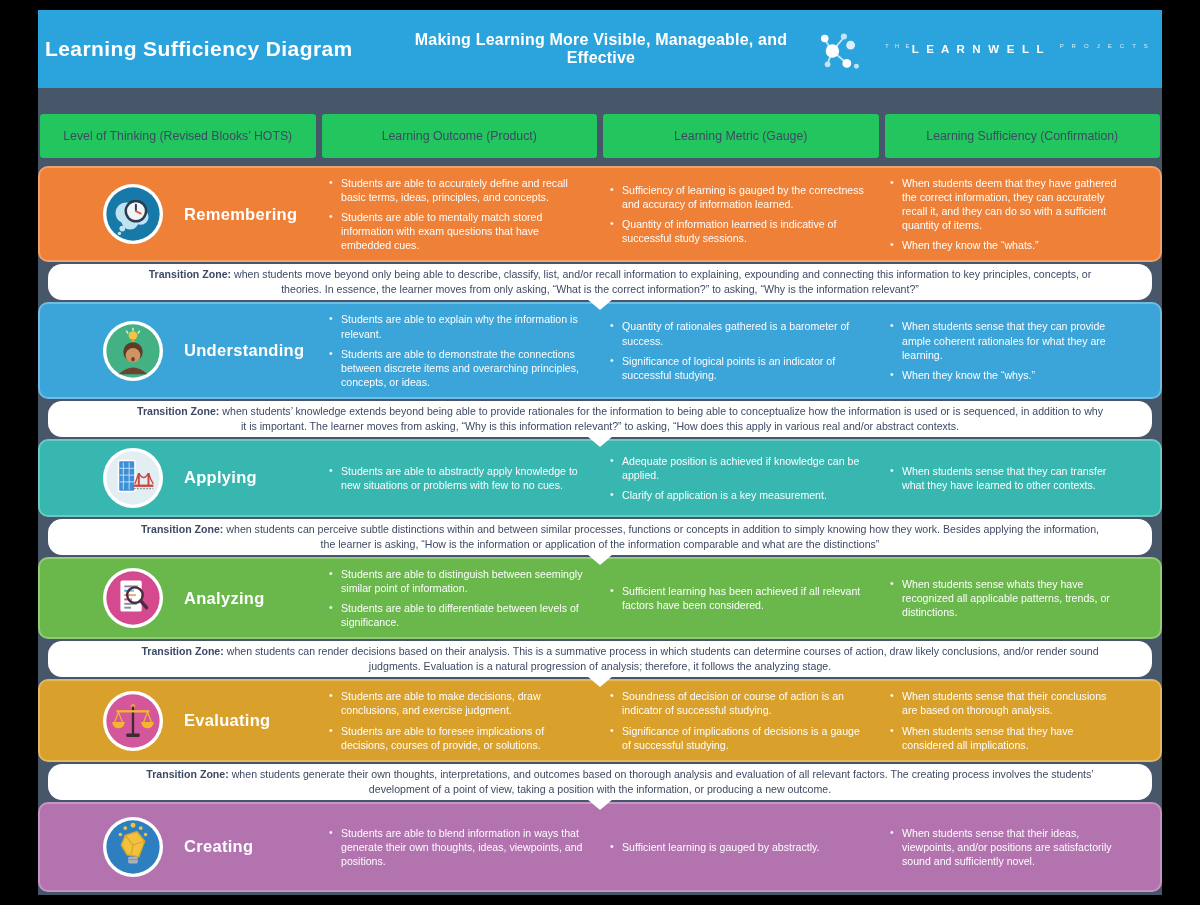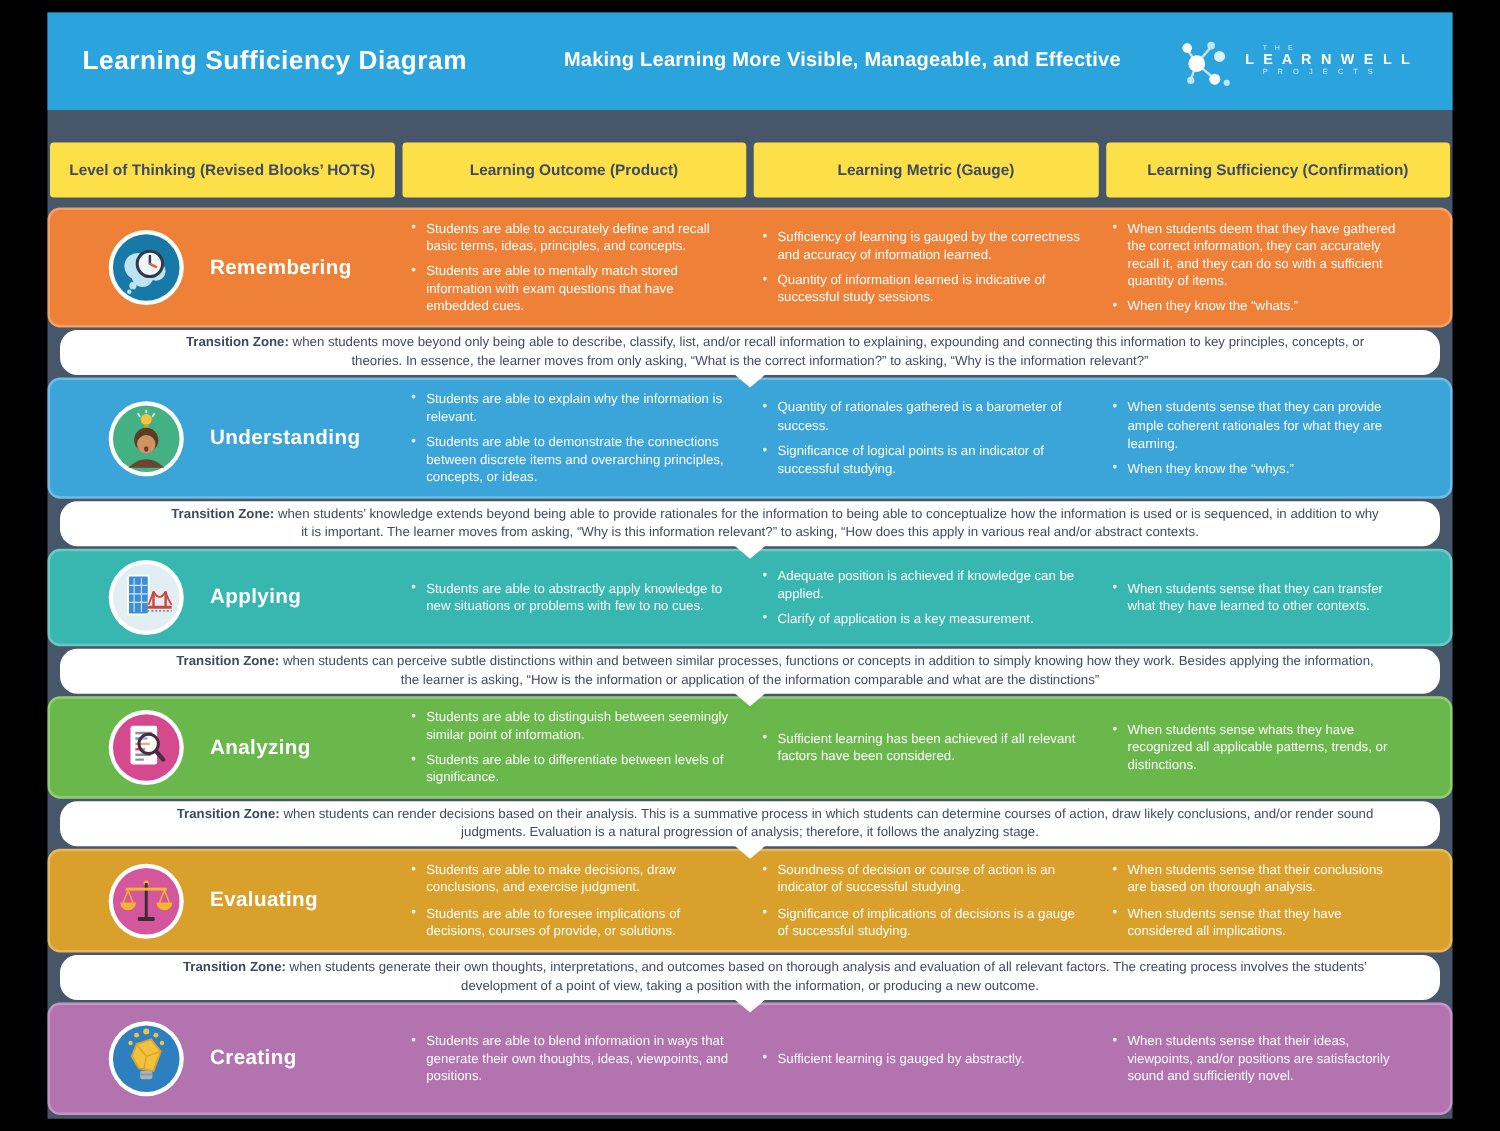--- a/index.html
+++ b/index.html
@@ -1,40 +1,40 @@
 <!DOCTYPE html>
 <html><head>
 <meta charset="utf-8">
 <style>
   html,body{margin:0;padding:0;background:#000;}
   .frame{position:relative;width:1200px;height:905px;background:#000;overflow:hidden;
          font-family:"Liberation Sans","DejaVu Sans",sans-serif;}
   .page{position:absolute;left:38px;top:10px;width:1124px;height:885px;background:#475669;}
 
   
-  .topbar{height:78px;background:#2BA3DC;display:flex;align-items:center;padding:0 28px;box-sizing:border-box;}
+  .topbar{height:78px;background:#2BA3DC;display:flex;align-items:center;padding:0 7px;box-sizing:border-box;}
   .title{font-size:21px;font-weight:bold;color:#fff;letter-spacing:0.4px;white-space:nowrap;}
   .subtitle{flex:1;text-align:center;font-size:16px;font-weight:bold;color:#fff;letter-spacing:0.2px;padding-left:30px;}
   .logo{display:flex;align-items:center;gap:6px;margin-right:4px;}
-  .logo-text{display:flex;flex-direction:column;align-items:flex-start;color:#fff;line-height:1.1;}
+  .logo-text{display:flex;flex-direction:row;align-items:flex-start;color:#fff;line-height:1.1;}
   .logo-the{font-size:5.5px;letter-spacing:2.5px;color:#D6EEF9;margin-left:14px;}
   .logo-main{font-size:11.5px;font-weight:bold;letter-spacing:2.2px;}
   .logo-sub{font-size:6px;letter-spacing:3.2px;color:#D6EEF9;margin-left:14px;}
 
   
   .colheads{display:flex;gap:6px;margin:26px 2px 8px 2px;}
-  .colhead{flex:1;height:44px;background:#fde047;border-radius:3px;display:flex;align-items:center;justify-content:center;
-           font-size:12.3px;font-weight:bold;color:#3D4A63;text-align:center;}
+  .colhead{flex:1;height:44px;background:#22c55e;border-radius:3px;display:flex;align-items:center;justify-content:center;
+           font-size:12.3px;font-weight:normal;color:#3D4A63;text-align:center;}
 
   
   .band{display:grid;grid-template-columns:288px 281px 280px 1fr;align-items:center;
         border-radius:10px;border:2px solid transparent;box-sizing:border-box;padding:6px 16px 6px 0;margin:0 0;}
   .band.h1{min-height:92px}.band.h2{min-height:79px}.band.h3{min-height:78px}
   .band.h4{min-height:80px}.band.h5{min-height:80px}.band.h6{min-height:90px}
-  .level-cell{display:flex;align-items:center;gap:20px;padding-left:46px;}
+  .level-cell{display:flex;align-items:center;gap:20px;padding-left:46px;margin-left:16px;}
   .level-name{font-size:16.5px;font-weight:bold;color:#fff;letter-spacing:0.3px;}
   ul.bullets{list-style:none;margin:0;padding:2px 24px 2px 0;}
   ul.bullets li{position:relative;padding-left:13px;font-size:10.6px;line-height:1.33;color:#FDFDFD;margin:0 0 6px 0;}
   ul.bullets li:last-child{margin-bottom:0;}
   ul.bullets li::before{content:"•";position:absolute;left:1px;top:-1px;color:rgba(255,255,255,0.9);}
 
   
   .strip{position:relative;z-index:2;margin:2px 10px;background:#fff;border-radius:14px;
          padding:3px 46px;text-align:center;font-size:10.6px;line-height:1.42;color:#3D4A63;}
   .strip b{font-weight:bold;margin-left:40px;}

